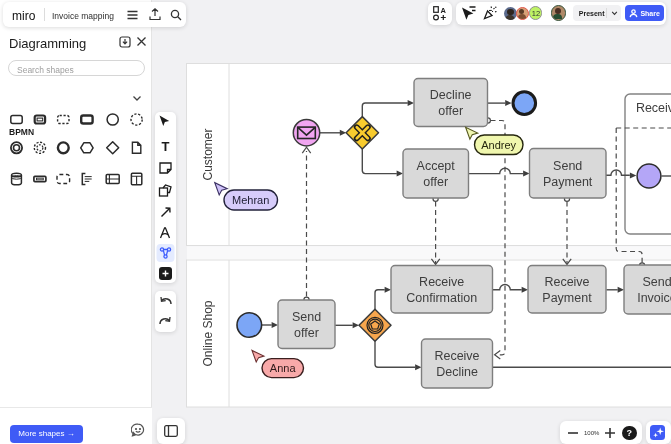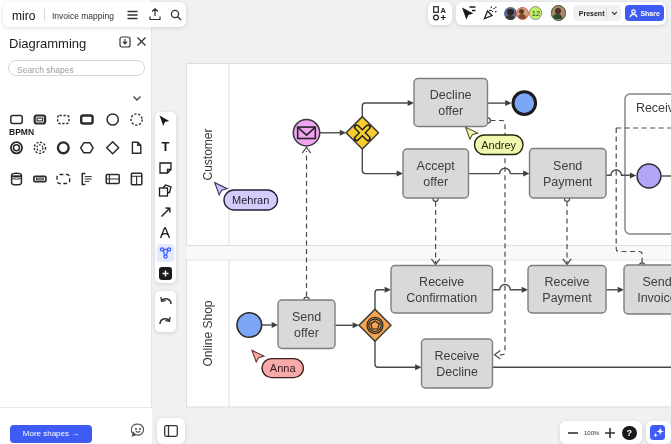--- a/index.html
+++ b/index.html
@@ -176,21 +176,21 @@
 <rect x="36.5" y="72.2" width="6.8" height="1.6" fill="none" stroke="#2b2b2b" stroke-width="0.9"></rect>
 <rect x="57.0" y="68.5" width="12.6" height="9" rx="2.5" fill="none" stroke="#2b2b2b" stroke-width="1.4" stroke-dasharray="3.8 2.6"></rect>
 <path d="M85.4 67.5 H82.3 V78.5 H85.4" fill="none" stroke="#2b2b2b" stroke-width="1.5"></path>
 <path d="M84.7 70.6 H91.7 M84.7 73.0 H91.7 M84.7 75.4 H89.3" fill="none" stroke="#2b2b2b" stroke-width="1"></path>
 <rect x="106.2" y="68.5" width="13" height="9" rx="1" fill="none" stroke="#2b2b2b" stroke-width="1.5"></rect>
 <path d="M106.2 73.0 H119.2 M109.4 68.5 V77.5" fill="none" stroke="#2b2b2b" stroke-width="1.1"></path>
 <rect x="131.4" y="67.3" width="10.4" height="11.4" rx="1" fill="none" stroke="#2b2b2b" stroke-width="1.5"></rect>
 <path d="M131.4 70.3 H141.8 M136.6 70.3 V78.7" fill="none" stroke="#2b2b2b" stroke-width="1.1"></path>
 </svg>
   <div class="abs" style="left:0;top:407px;width:152px;height:37px;background:#fff;border-top:1px solid #e8e8e8;"></div>
-  <div class="abs" style="left:10px;top:425px;width:82px;height:18px;background:#3f5bf6;border-radius:4px;color:#fff;font-size:8px;line-height:18px;text-align:center;">More shapes →</div>
+  <div class="abs" style="left:10px;top:425px;width:73px;height:18px;background:#3f5bf6;border-radius:4px;color:#fff;font-size:8px;line-height:18px;text-align:center;">More shapes →</div>
   <svg class="abs" style="left:131px;top:423px" width="14" height="14" viewBox="0 0 14 14" fill="none" stroke="#555" stroke-width="1.2">
     <path d="M7 1.2 a5.5 5.5 0 1 1 -4.6 8.5 L1.4 12.8 L4.6 12 A5.5 5.5 0 0 1 7 1.2 z"></path>
     <circle cx="5" cy="6" r="0.5" fill="#555"></circle>
       <circle cx="9" cy="6" r="0.5" fill="#555"></circle>
     <path d="M4.8 8.3 Q7 9.8 9.2 8.3"></path>
   </svg>
 </div>
 
 <div class="abs card" style="left:155px;top:112px;width:21px;height:171px;border-radius:5px;"></div>
 <div class="abs card" style="left:155px;top:291px;width:21px;height:41px;border-radius:5px;"></div>

